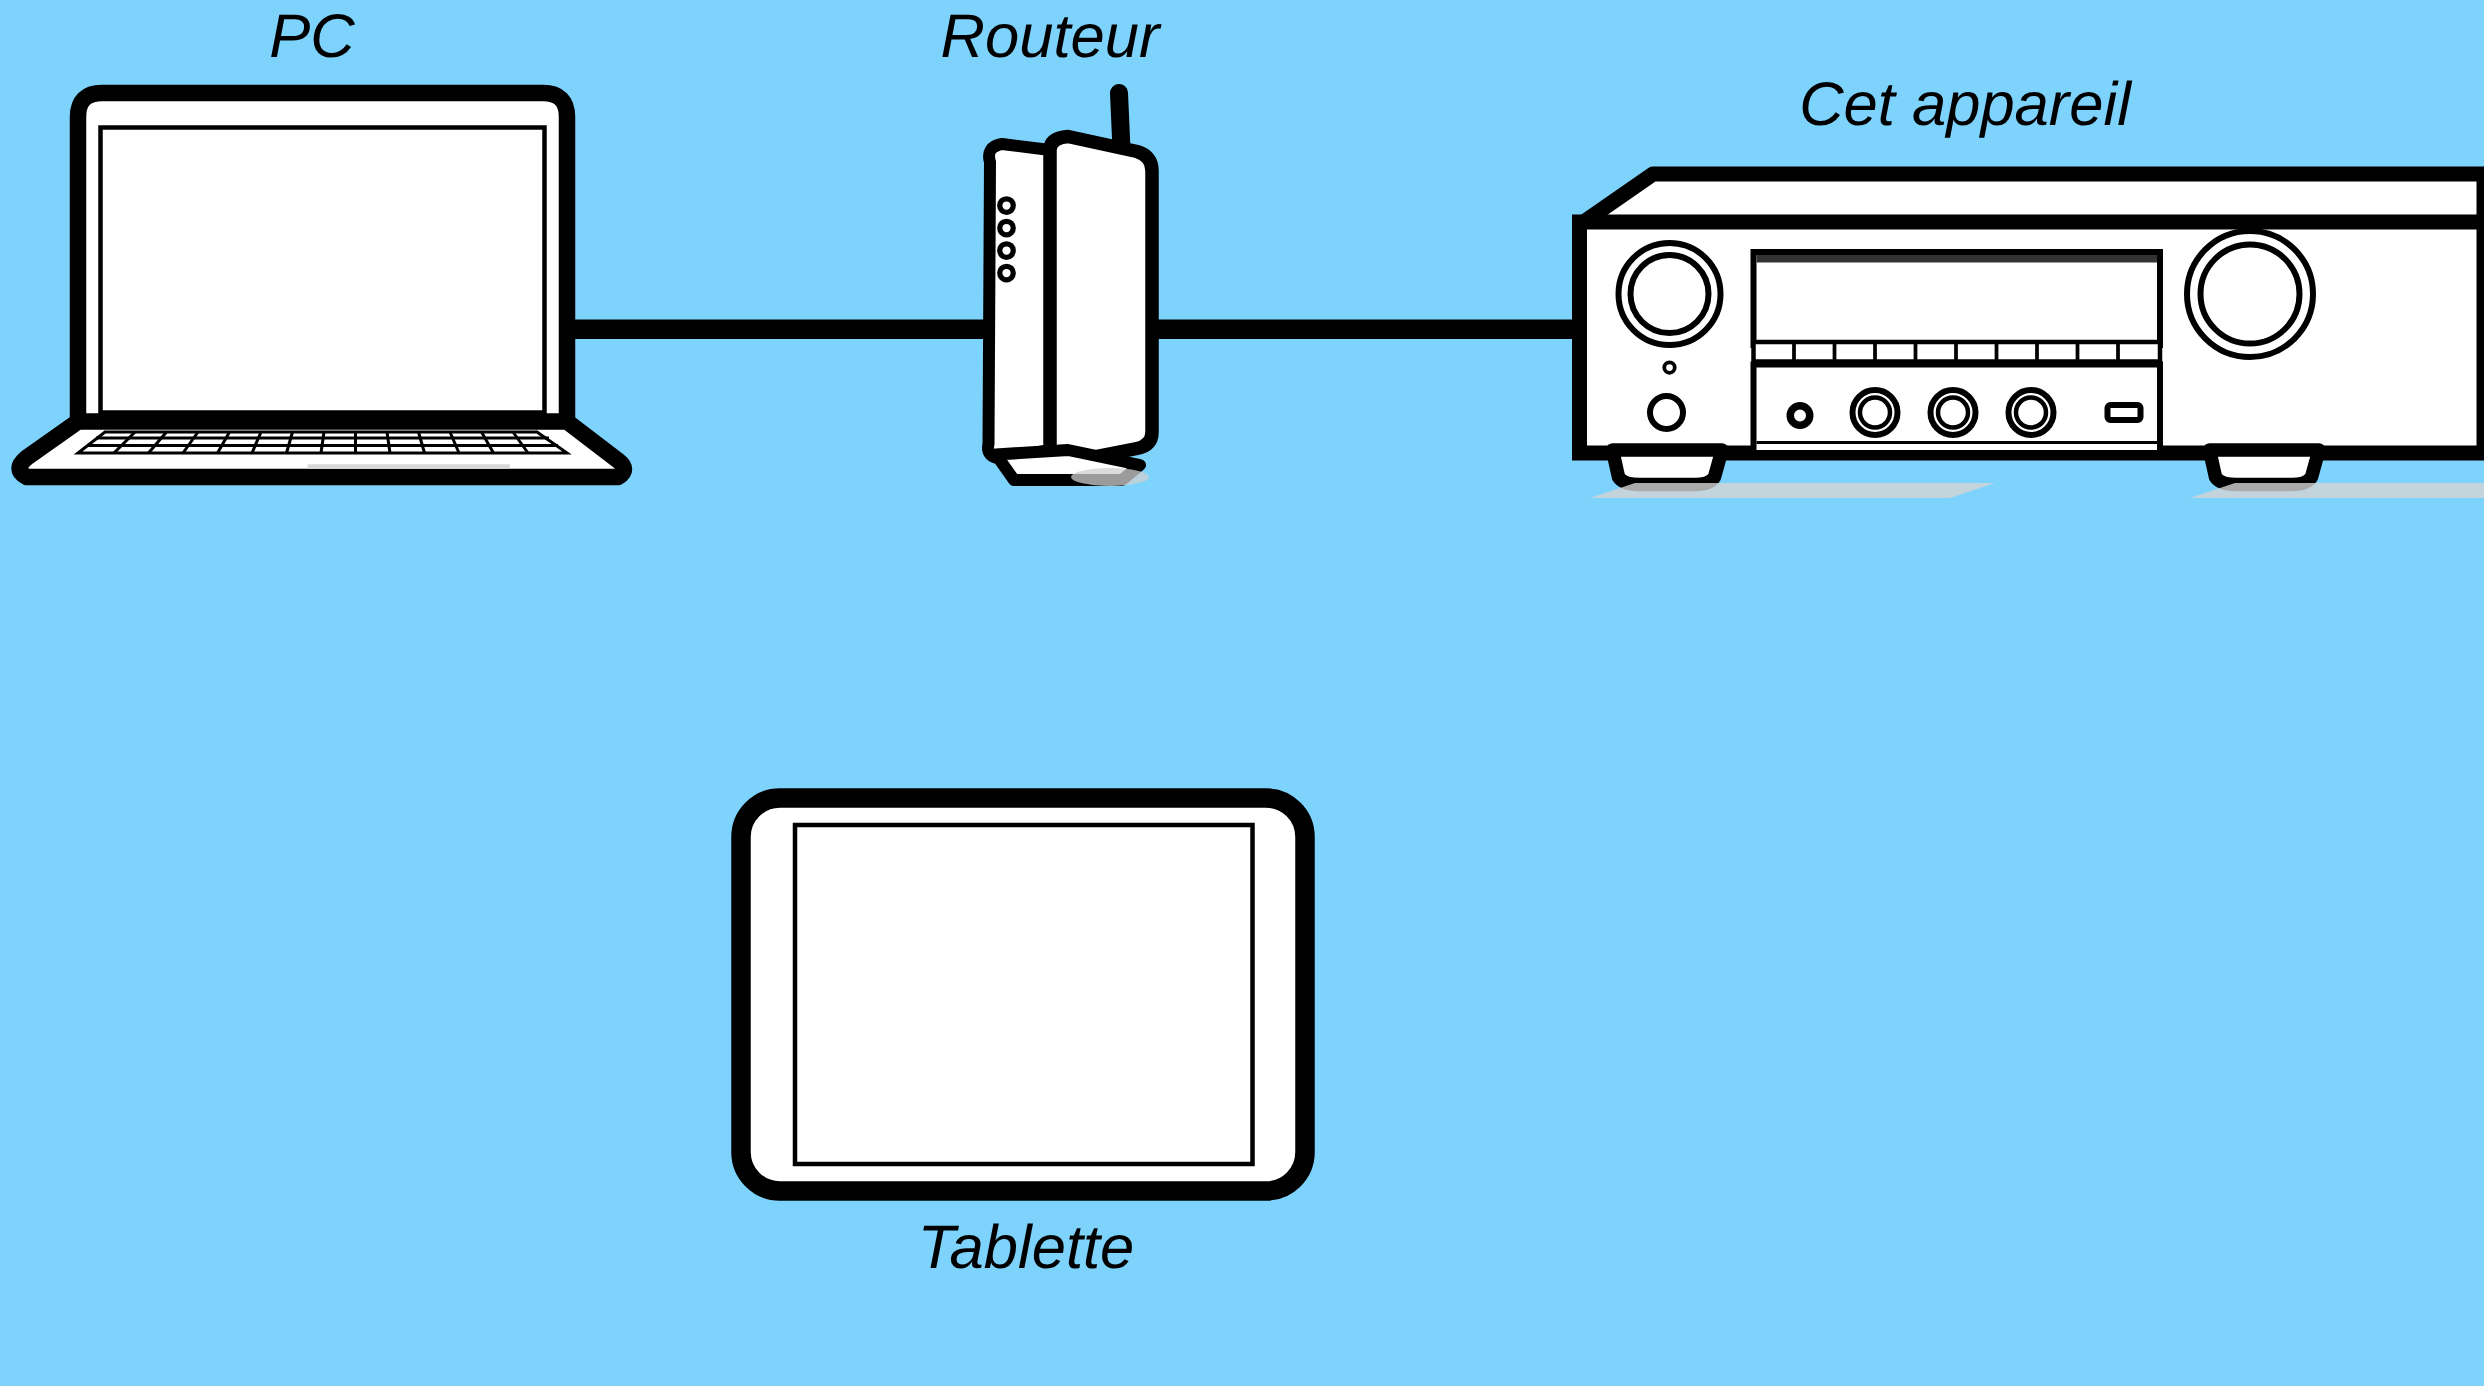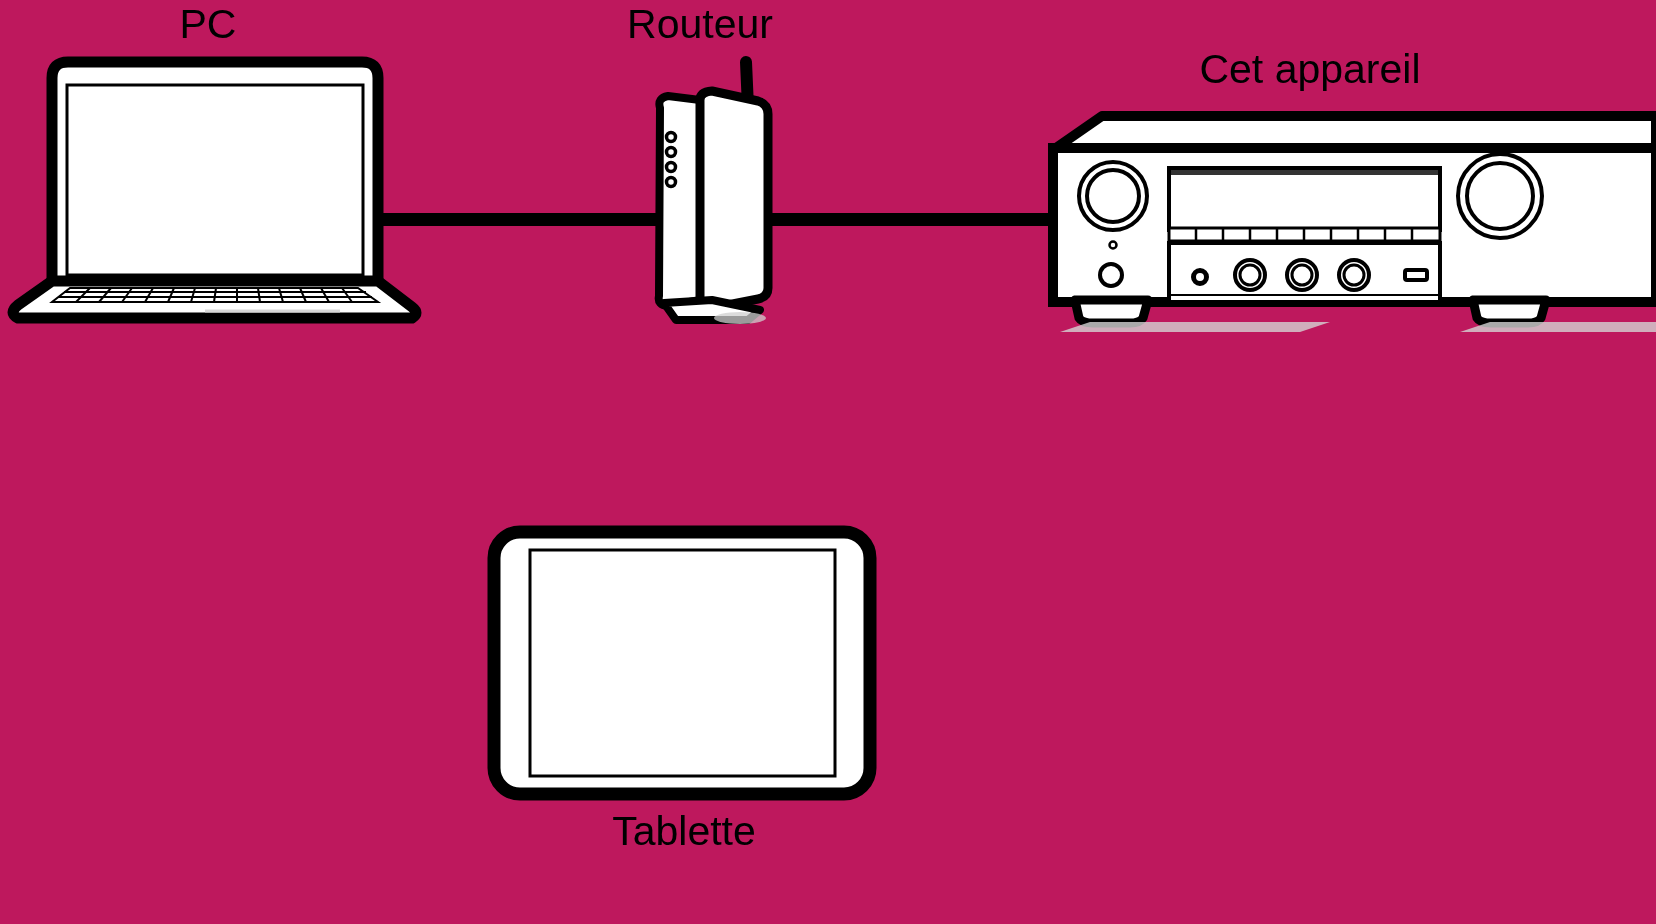--- a/index.html
+++ b/index.html
@@ -10,21 +10,22 @@
   body {
     width: 1656px;
     height: 924px;
     font-family: "Liberation Sans", sans-serif;
     overflow: hidden;
   }
   #diagram-root {
     position: relative;
     width: 1656px;
     height: 924px;
-    background: #be185d;
+    background: #7dd3fc;
+    font-style: italic;
   }
   #diagram-svg {
     position: absolute;
     left: 0;
     top: 0;
     width: 1656px;
     height: 924px;
     display: block;
   }
   .label-text {

